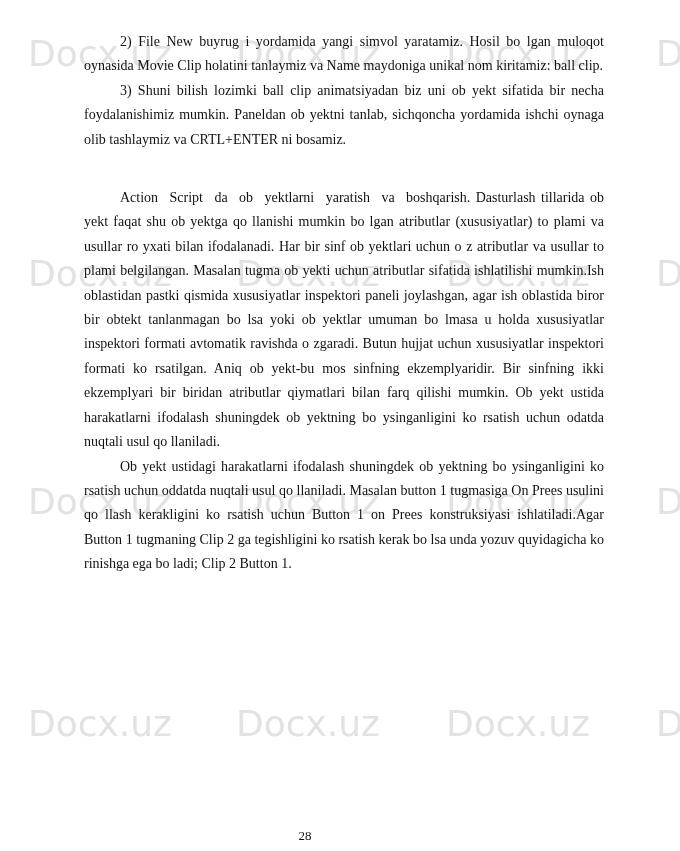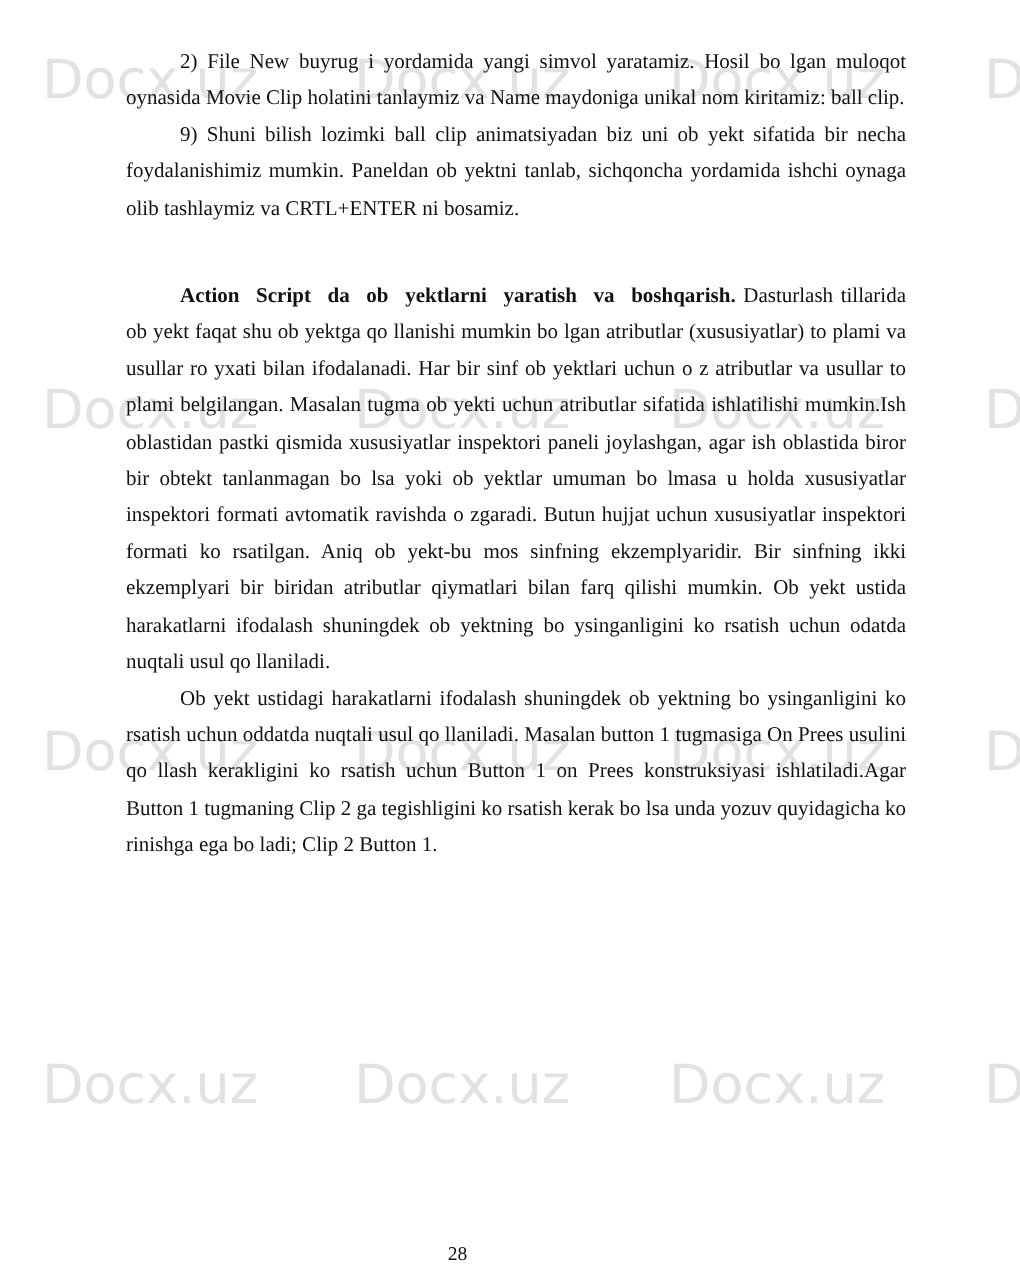--- a/index.html
+++ b/index.html
@@ -3,21 +3,21 @@
 <meta charset="utf-8">
 <style>
   html, body { margin: 0; padding: 0; background: #ffffff; }
   body { width: 680px; height: 851px; position: relative; overflow: hidden; }
   .watermark-layer { position: absolute; inset: 0; pointer-events: none; z-index: 0; }
   .wm { position: absolute; font-family: "DejaVu Sans", sans-serif; font-size: 36px; color: #e2e2e2; letter-spacing: 0px; line-height: 1; white-space: nowrap; }
   .page { position: absolute; left: 84px; top: 30px; width: 520px; z-index: 1;
           font-family: "Liberation Serif", serif; font-size: 14px; line-height: 24.4px; color: #111; text-align: justify; }
   .para { margin: 0; text-indent: 36px; }
   .spacer { height: 34px; }
-  .bold { font-weight: bold; word-spacing: 6px; }
+  .bold { font-weight: normal; word-spacing: 6px; }
   .page-number { position: absolute; left: 0; width: 610px; top: 828px; text-align: center;
                  font-family: "Liberation Serif", serif; font-size: 13px; color: #111; z-index: 1; }
 </style>
 </head>
 <body>
 
 <div class="watermark-layer" id="wm-layer">
     <span class="wm" style="left: 28px; top: 36px; color: rgb(226, 226, 226);">Docx.uz</span>
     <span class="wm" style="left: 236px; top: 36px; color: rgb(226, 226, 226);">Docx.uz</span>
     <span class="wm" style="left: 446px; top: 36px; color: rgb(226, 226, 226);">Docx.uz</span>
@@ -31,19 +31,19 @@
     <span class="wm" style="left: 446px; top: 484px; color: rgb(226, 226, 226);">Docx.uz</span>
     <span class="wm" style="left: 656px; top: 484px; color: rgb(226, 226, 226);">Docx.uz</span>
     <span class="wm" style="left: 28px; top: 706px; color: rgb(226, 226, 226);">Docx.uz</span>
     <span class="wm" style="left: 236px; top: 706px; color: rgb(226, 226, 226);">Docx.uz</span>
     <span class="wm" style="left: 446px; top: 706px; color: rgb(226, 226, 226);">Docx.uz</span>
     <span class="wm" style="left: 656px; top: 706px; color: rgb(226, 226, 226);">Docx.uz</span>
   </div>
 
 <div class="page">
   <p class="para">2) File New buyrug   i yordamida yangi simvol yaratamiz. Hosil bo   lgan muloqot oynasida Movie Clip holatini tanlaymiz va Name maydoniga unikal nom kiritamiz: ball clip.</p>
-  <p class="para">9) Shuni bilish lozimki ball    clip animatsiyadan biz uni ob   yekt sifatida bir necha foydalanishimiz mumkin. Paneldan ob   yektni tanlab, sichqoncha yordamida ishchi oynaga olib tashlaymiz  va CRTL+ENTER ni bosamiz.</p>
+  <p class="para">3) Shuni bilish lozimki ball    clip animatsiyadan biz uni ob   yekt sifatida bir necha foydalanishimiz mumkin. Paneldan ob   yektni tanlab, sichqoncha yordamida ishchi oynaga olib tashlaymiz  va CRTL+ENTER ni bosamiz.</p>
   <div class="spacer"></div>
   <p class="para"><span class="bold">Action Script da ob   yektlarni yaratish va boshqarish.</span><span> Dasturlash tillarida ob   yekt faqat shu ob   yektga qo   llanishi mumkin bo   lgan atributlar (xususiyatlar) to   plami va usullar ro   yxati bilan ifodalanadi. Har bir sinf ob   yektlari uchun o   z atributlar va usullar to   plami belgilangan. Masalan    tugma    ob   yekti uchun atributlar sifatida ishlatilishi mumkin.Ish oblastidan pastki qismida xususiyatlar inspektori paneli joylashgan, agar ish oblastida biror bir obtekt tanlanmagan bo   lsa yoki ob   yektlar umuman bo   lmasa u holda xususiyatlar inspektori formati avtomatik ravishda o   zgaradi. Butun hujjat uchun xususiyatlar inspektori formati ko   rsatilgan. Aniq ob   yekt-bu mos sinfning ekzemplyaridir. Bir sinfning ikki ekzemplyari bir biridan atributlar qiymatlari bilan farq qilishi mumkin. Ob   yekt ustida harakatlarni ifodalash shuningdek ob   yektning bo   ysinganligini ko   rsatish uchun odatda    nuqtali usul    qo   llaniladi.</span></p>
   <p class="para">Ob   yekt ustidagi harakatlarni ifodalash shuningdek ob   yektning bo   ysinganligini ko   rsatish uchun oddatda    nuqtali usul    qo   llaniladi. Masalan button 1 tugmasiga   On Prees usulini qo   llash kerakligini ko   rsatish uchun Button 1 on Prees konstruksiyasi ishlatiladi.Agar Button 1 tugmaning Clip 2 ga tegishligini ko   rsatish kerak bo   lsa unda yozuv quyidagicha ko   rinishga ega bo   ladi; Clip 2 Button 1.</p>
 </div>
 
 <div class="page-number">28</div>
 
 </body></html>

